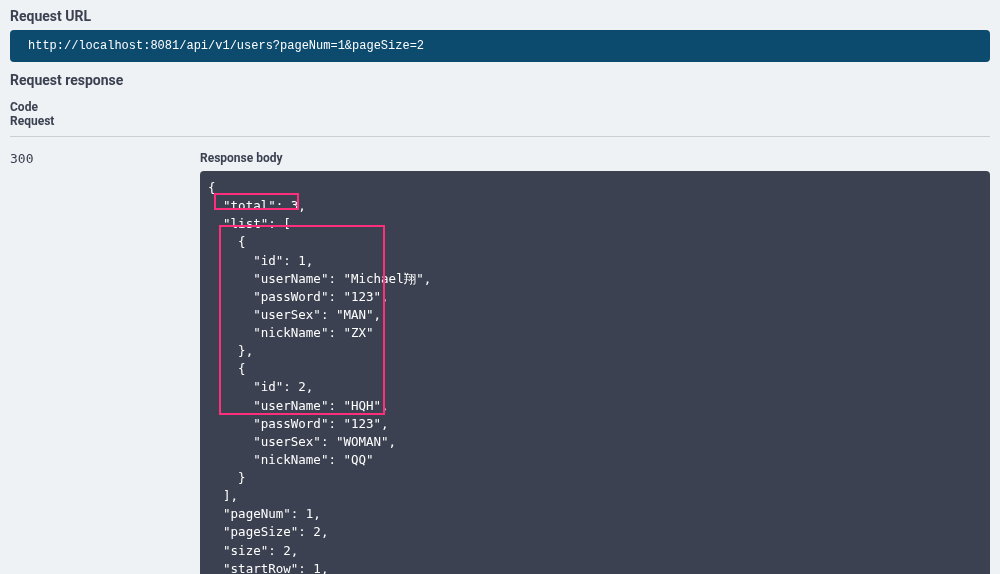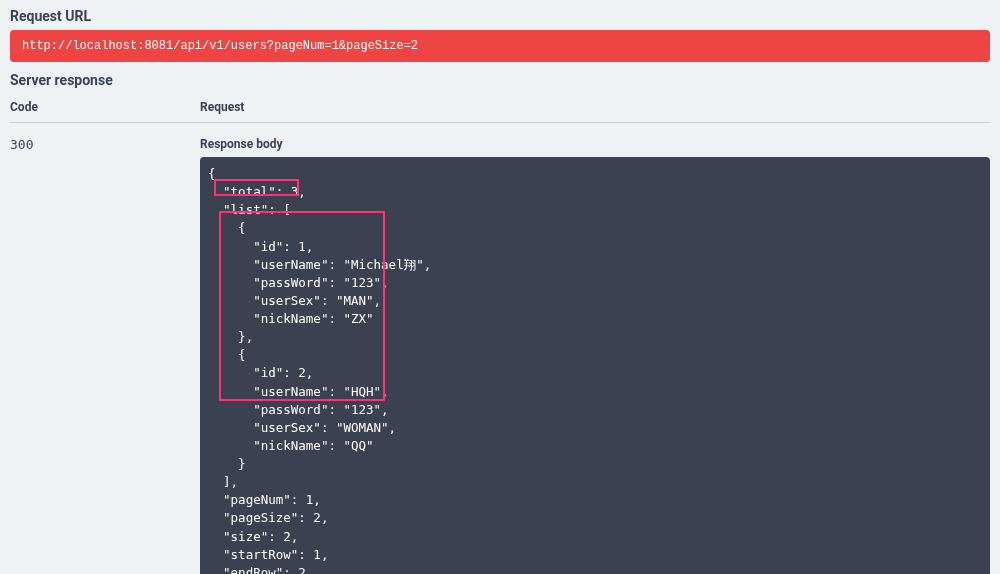--- a/index.html
+++ b/index.html
@@ -13,36 +13,37 @@
     font-size: 13px;
   }
   .container { padding: 0 10px; }
   .section-label {
     font-weight: 700;
     font-size: 14px;
     margin: 8px 0 6px;
     color: #3b4151;
   }
   .url-box {
-    background: #ef4444;
+    background: #0c4a6e;
     color: #ffffff;
     border-radius: 4px;
-    padding: 9px 12px;
+    padding: 9px 18px;
     font-family: "SFMono-Regular", Consolas, "Liberation Mono", Menlo, monospace;
     font-size: 12px;
     margin-bottom: 10px;
   }
   .cols-header, .cols-body {
     display: flex;
     align-items: flex-start;
   }
   .cols-header {
     border-bottom: 1px solid #c9cfd3;
     padding: 6px 0 8px;
     margin-top: 4px;
+    flex-direction: column;
   }
   .col-code { width: 190px; flex-shrink: 0; }
   .col-details { flex: 1; min-width: 0; }
   .th {
     font-weight: 700;
     font-size: 12px;
     color: #3b4151;
   }
   .cols-body { padding-top: 14px; }
   .code-text {
@@ -77,21 +78,21 @@
     pointer-events: none;
   }
 </style>
 </head>
 <body>
 
 <div class="container">
   <div class="section-label">Request URL</div>
   <div class="url-box">http://localhost:8081/api/v1/users?pageNum=1&amp;pageSize=2</div>
 
-  <div class="section-label">Server response</div>
+  <div class="section-label">Request response</div>
 
   <div class="cols-header">
     <div class="col-code th">Code</div>
     <div class="col-details th">Request</div>
   </div>
 
   <div class="cols-body">
     <div class="col-code">
       <span class="code-text">300</span>
     </div>

